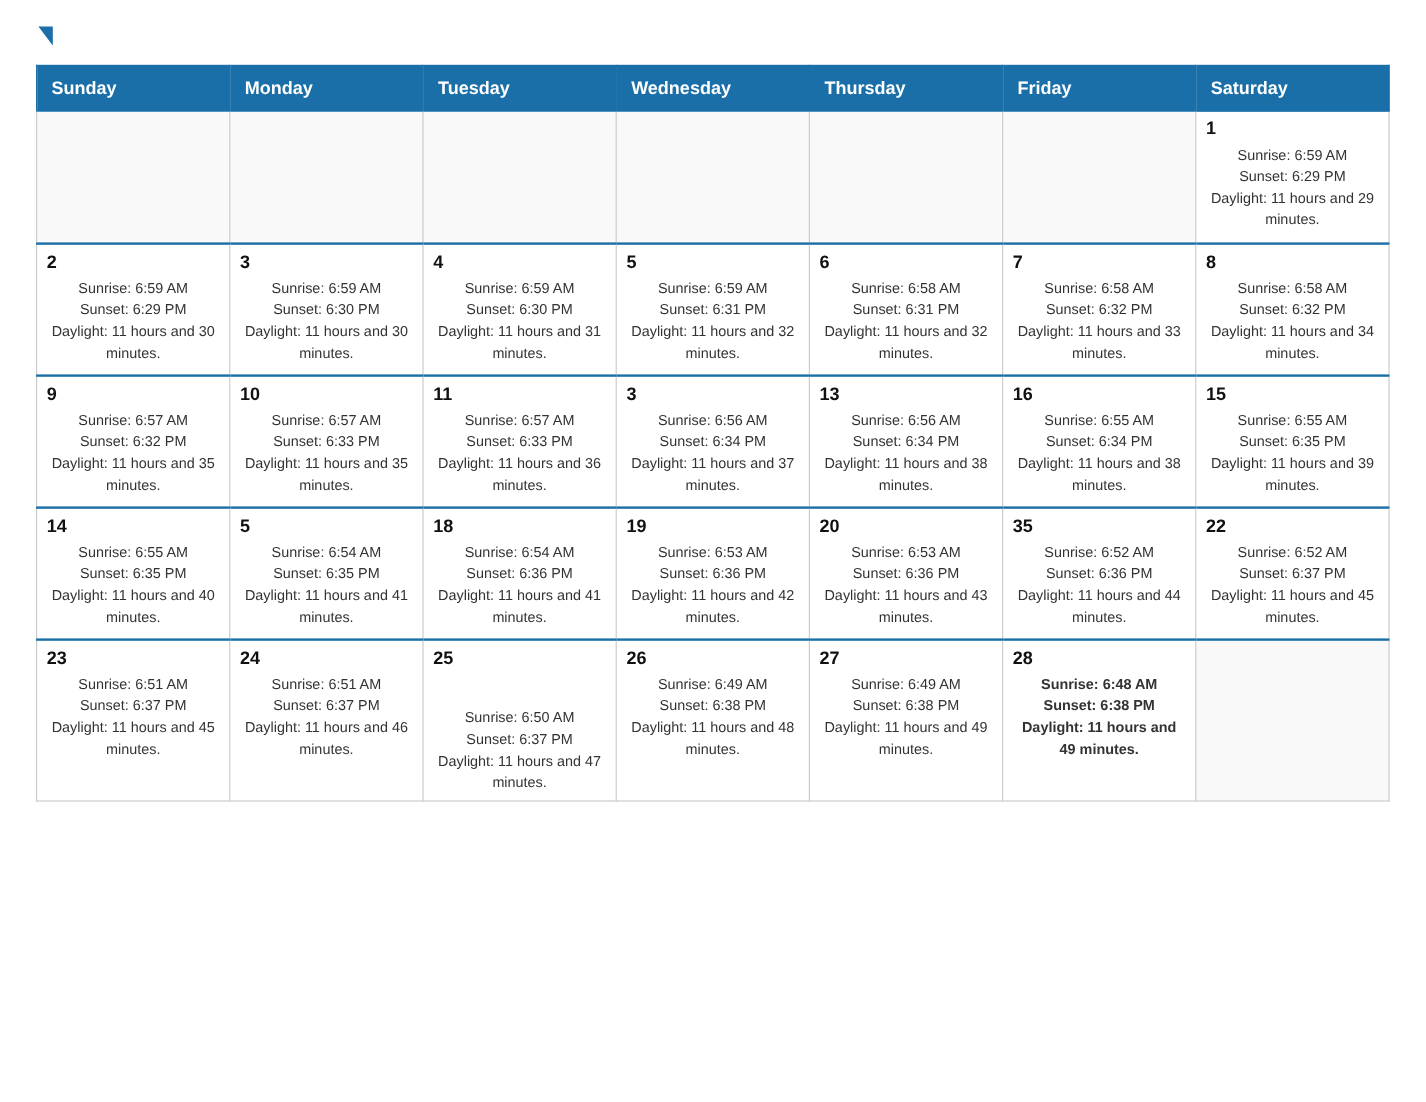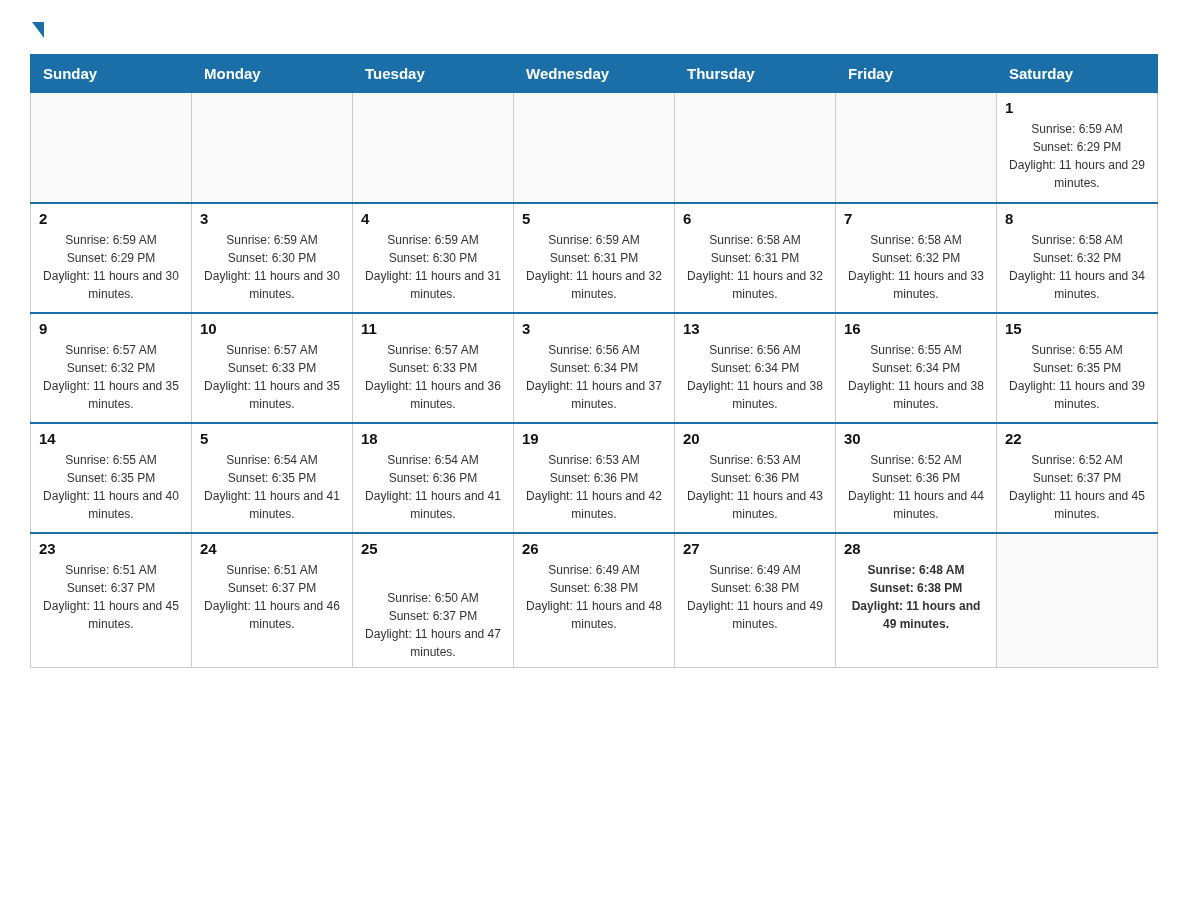--- a/index.html
+++ b/index.html
@@ -256,21 +256,21 @@
 Sunset: 6:36 PM
 Daylight: 11 hours and 42 minutes.</div>
         </td>
         <td>
           <div class="day-num">20</div>
           <div class="day-info" style="white-space: pre-line;">Sunrise: 6:53 AM
 Sunset: 6:36 PM
 Daylight: 11 hours and 43 minutes.</div>
         </td>
         <td>
-          <div class="day-num">30</div>
+          <div class="day-num">35</div>
           <div class="day-info" style="white-space: pre-line;">Sunrise: 6:52 AM
 Sunset: 6:36 PM
 Daylight: 11 hours and 44 minutes.</div>
         </td>
         <td>
           <div class="day-num">22</div>
           <div class="day-info" style="white-space: pre-line;">Sunrise: 6:52 AM
 Sunset: 6:37 PM
 Daylight: 11 hours and 45 minutes.</div>
         </td>

